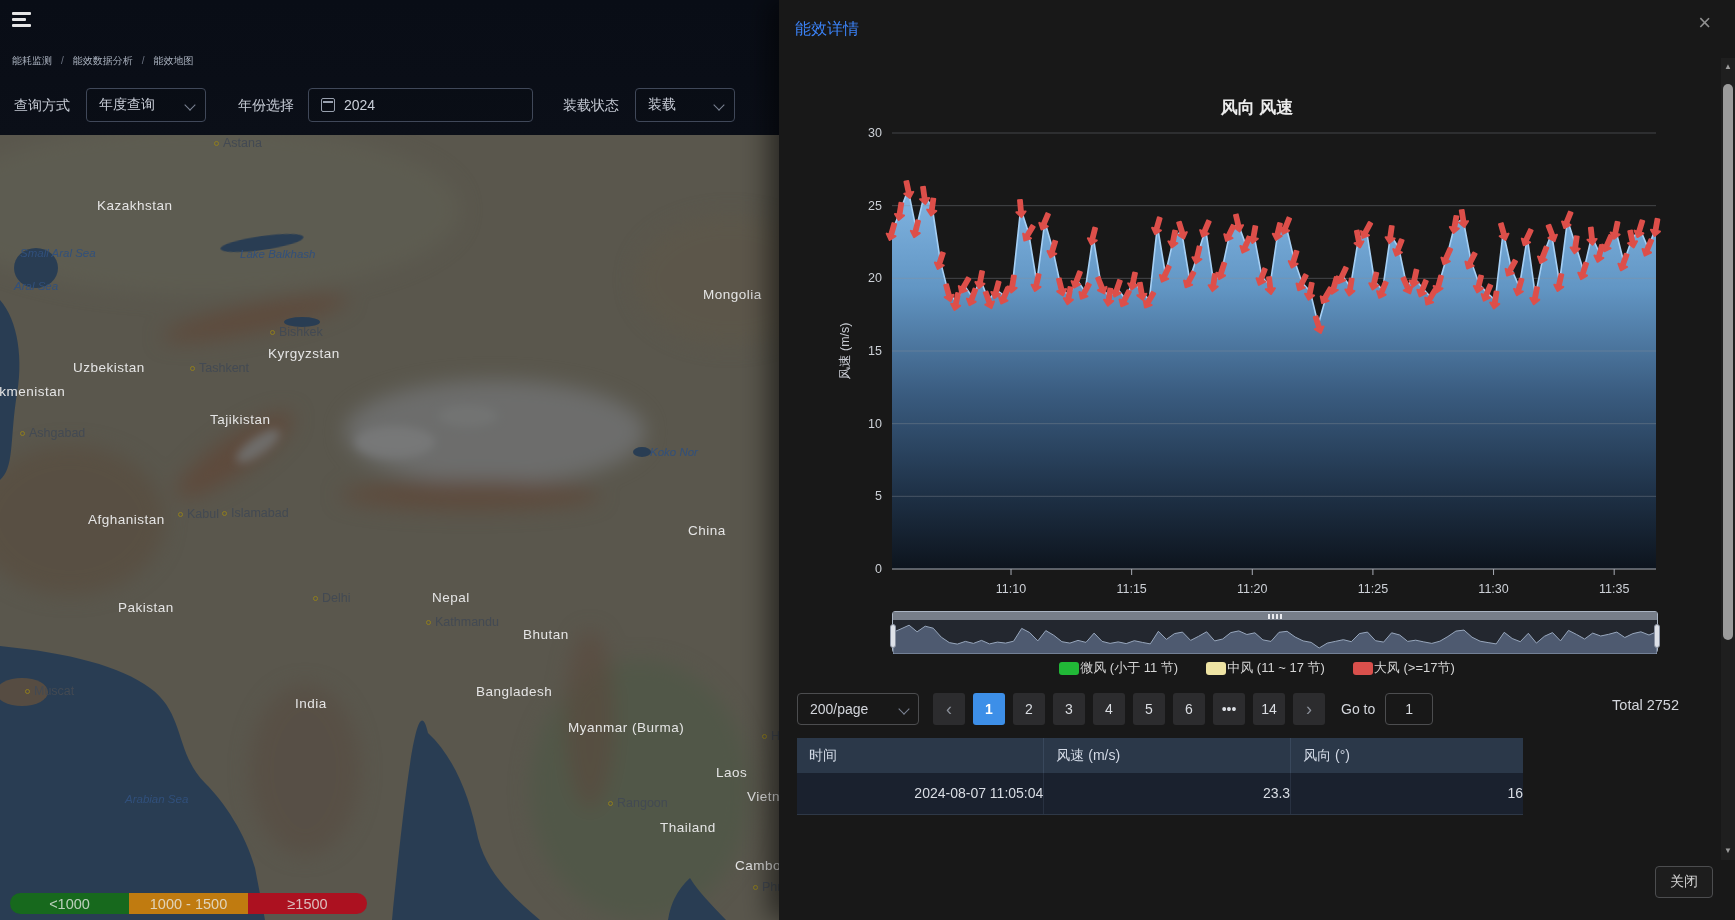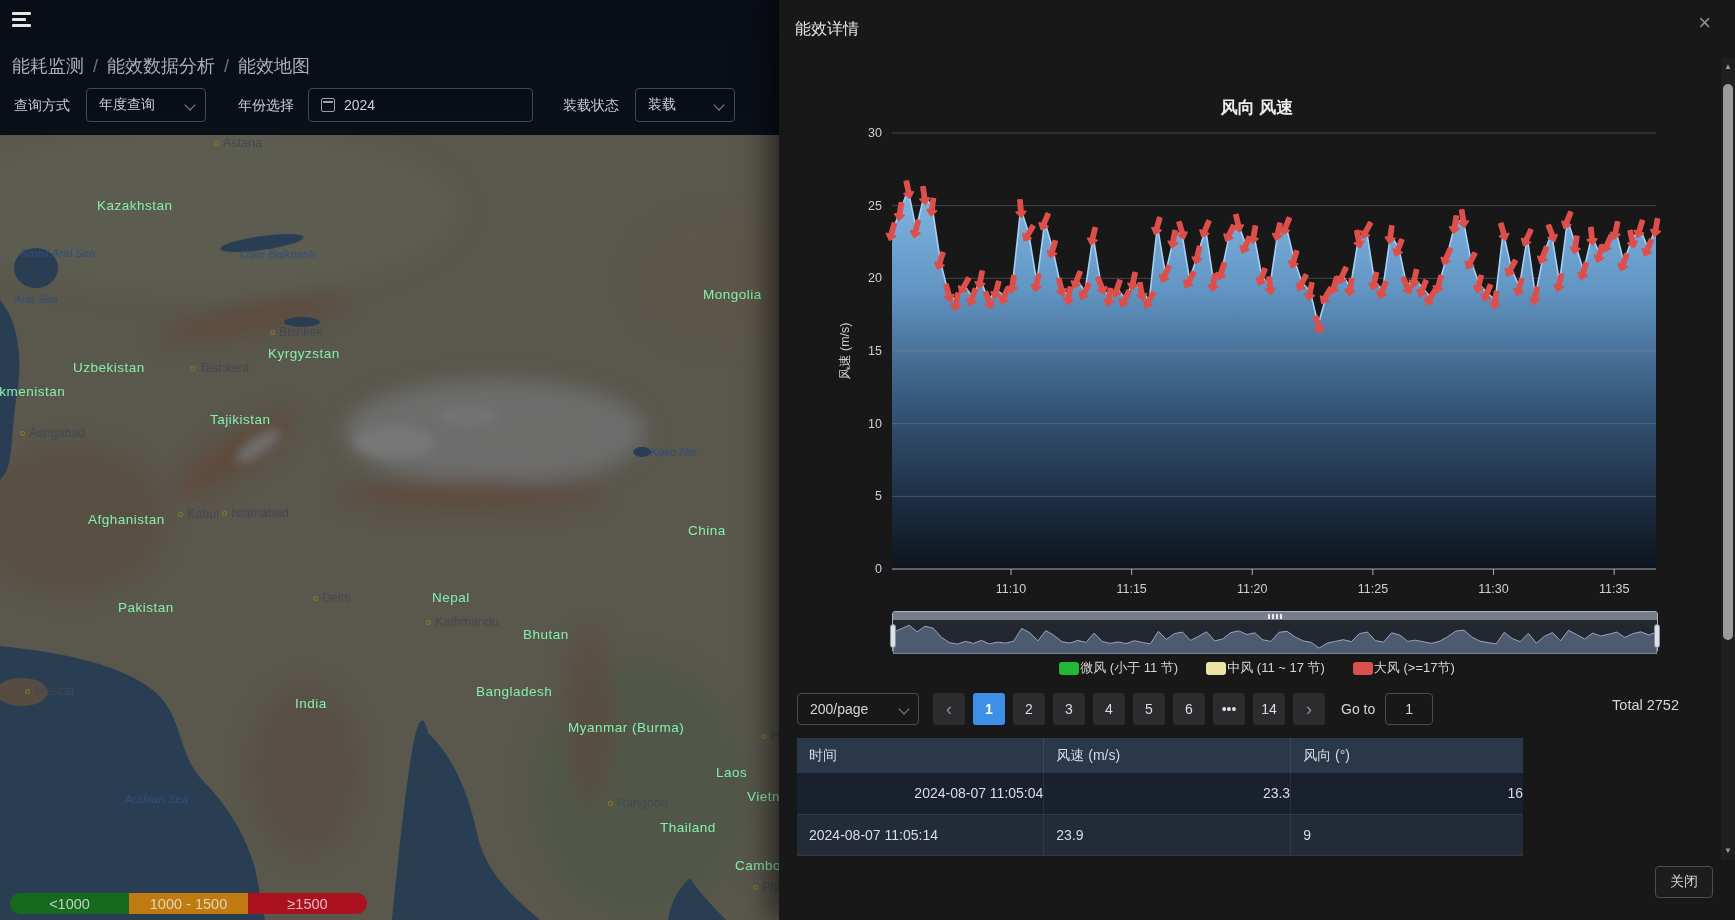--- a/index.html
+++ b/index.html
@@ -9,52 +9,52 @@
     background: #0a0d13;
     font-family: "Liberation Sans", "DejaVu Sans", sans-serif;
     color: #cfd3dc;
   }
   
   .topbar { position:absolute; left:0; top:0; width:1735px; height:135px;
     background: linear-gradient(180deg,#090d16 0%,#0a0e17 60%,#0b0f18 100%); }
   .hamburger { position:absolute; left:12px; top:12px; width:22px; height:18px; cursor:pointer; }
   .hamburger i { display:block; height:2.5px; background:#e6e6e6; margin-bottom:3.5px; border-radius:1px; }
   .hamburger i:nth-child(1){ width:19px; } .hamburger i:nth-child(2){ width:14px; } .hamburger i:nth-child(3){ width:19px; }
-  .breadcrumb { position:absolute; left:12px; top:54px; font-size:18px; color:#a8b0bd; }
+  .breadcrumb { position:absolute; left:12px; top:54px; font-size:10px; color:#a8b0bd; }
   .breadcrumb .bc-item { cursor:pointer; }
   .breadcrumb .bc-sep { color:#6b7280; margin:0 9px; }
   .filters { position:absolute; left:0; top:88px; height:34px; width:853px; }
   .flabel { position:absolute; top:0; line-height:34px; font-size:14px; color:#c6cbd5; }
   .fbox { position:absolute; top:0; height:34px; border:1px solid #404859; border-radius:4px;
     background:rgba(9,13,21,.45); display:flex; align-items:center; padding:0 30px 0 12px;
     font-size:14px; color:#c9ced8; cursor:pointer; }
   .chev { position:absolute; right:11px; top:12px; width:8px; height:8px;
     border-right:1.5px solid #7c8494; border-bottom:1.5px solid #7c8494; transform:rotate(45deg); }
   .cal-icon { display:inline-block; width:14px; height:14px; border:1.5px solid #98a0ae; border-radius:2px;
     margin-right:9px; position:relative; }
   .cal-icon::before { content:""; position:absolute; left:1px; right:1px; top:2px; height:2px; background:#98a0ae; }
   
   .map { position:absolute; left:0; top:135px; width:779px; height:785px; overflow:hidden;
     background:#46688e; cursor:grab; }
   .map svg.terrain { position:absolute; left:0; top:0; }
   .map-dim { position:absolute; inset:0; background:rgba(3,7,14,.50); z-index:2; }
   .map-label { position:absolute; z-index:3; white-space:nowrap; }
-  .map-label.country { color:#86efac; font-size:13.5px; letter-spacing:.5px; }
+  .map-label.country { color:#e5e5e5; font-size:13.5px; letter-spacing:.5px; }
   .map-label.water { color:#31507c; font-size:11.5px; font-style:italic; }
   .map-label.city { color:#434a53; font-size:12.5px; }
   .map-label.city .dot { display:inline-block; width:5px; height:5px; border:1.5px solid #8f7d1c;
     border-radius:50%; margin-right:4px; vertical-align:1px; }
   .map-legend { position:absolute; z-index:4; left:10px; top:758px; width:357px; height:21px;
     border-radius:10.5px; overflow:hidden; display:flex; }
   .map-legend .seg { flex:1; display:flex; align-items:center; justify-content:center;
     font-size:14.5px; color:rgba(233,236,232,.78); }
   
   .drawer { position:absolute; left:779px; top:0; width:956px; height:920px;
     background:#181818; box-shadow:-10px 0 26px rgba(0,0,0,.55); z-index:10; }
-  .drawer-title { position:absolute; left:16px; top:19px; font-size:16px; color:#e5e5e5; }
+  .drawer-title { position:absolute; left:16px; top:19px; font-size:16px; color:#3b82f6; }
   .drawer-close { position:absolute; right:24px; top:12px; font-size:22px; color:#8f8f8f; cursor:pointer;
     line-height:22px; }
   .chart-title { position:absolute; left:0; top:96px; width:956px; text-align:center;
     font-size:17px; font-weight:bold; color:#ececec; }
   #chart-svg { position:absolute; left:0; top:120px; }
   
   .dz { position:absolute; left:113px; top:611px; width:766px; height:42px;
     border:1px solid #aab4c2; border-radius:3px; background:#23272f; }
   .dz-bar { position:absolute; left:0; top:0; width:100%; height:8px; background:#777e89; cursor:grab; }
   .dz-grip { position:absolute; left:50%; top:1.5px; width:14px; height:5px; margin-left:-7px;
@@ -174,21 +174,21 @@
     <ellipse cx="302" cy="322" rx="18" ry="5" fill="#4f7398"></ellipse>
     <ellipse cx="642" cy="452" rx="9" ry="5" fill="#4f7398"></ellipse>
     <path d="M690,878 C700,894 712,905 726,920 L668,920 C671,900 680,887 690,878 Z" fill="#4f7398"></path>
     <ellipse cx="22" cy="692" rx="26" ry="14" fill="#a99176"></ellipse>
   </svg>
   <div class="map-dim"></div>
   <div id="map-labels">
       <div class="map-label city" style="left: 214px; top: 1px;"><span class="dot"></span>Astana</div>
       <div class="map-label country" style="left: 97px; top: 63px;">Kazakhstan</div>
       <div class="map-label water" style="left: 20px; top: 112px;">Small Aral Sea</div>
-      <div class="map-label water" style="left: 14px; top: 158px;">Aral Sea</div>
+      <div class="map-label water" style="left: 14px; top: 145px;">Aral Sea</div>
       <div class="map-label water" style="left: 240px; top: 113px;">Lake Balkhash</div>
       <div class="map-label country" style="left: 703px; top: 152px;">Mongolia</div>
       <div class="map-label city" style="left: 270px; top: 190px;"><span class="dot"></span>Bishkek</div>
       <div class="map-label country" style="left: 268px; top: 211px;">Kyrgyzstan</div>
       <div class="map-label country" style="left: 73px; top: 225px; text-align: right;">Uzbekistan</div>
       <div class="map-label city" style="left: 190px; top: 226px;"><span class="dot"></span>Tashkent</div>
       <div class="map-label country" style="left: -22px; top: 249px;">Turkmenistan</div>
       <div class="map-label country" style="left: 210px; top: 277px;">Tajikistan</div>
       <div class="map-label city" style="left: 20px; top: 291px;"><span class="dot"></span>Ashgabad</div>
       <div class="map-label water" style="left: 650px; top: 311px;">Koko Nor</div>
@@ -420,25 +420,20 @@
           <th style="width: 34%;">风速 (m/s)</th>
           <th style="width: 32%;">风向 (°)</th>
         </tr>
       </thead>
     <tbody id="tbody">
         <tr class="r0">
           <td>2024-08-07 11:05:04</td>
           <td>23.3</td>
           <td>16</td>
         </tr>
-        <tr class="r1">
-          <td>2024-08-07 11:05:14</td>
-          <td>23.9</td>
-          <td>9</td>
-        </tr>
       </tbody>
   </table>
 
   <div class="scrollbar">
     <div class="sb-arrow sb-up">▲</div>
     <div class="sb-thumb"></div>
     <div class="sb-arrow sb-down">▼</div>
   </div>
 
   <div class="close-btn">关闭</div>

